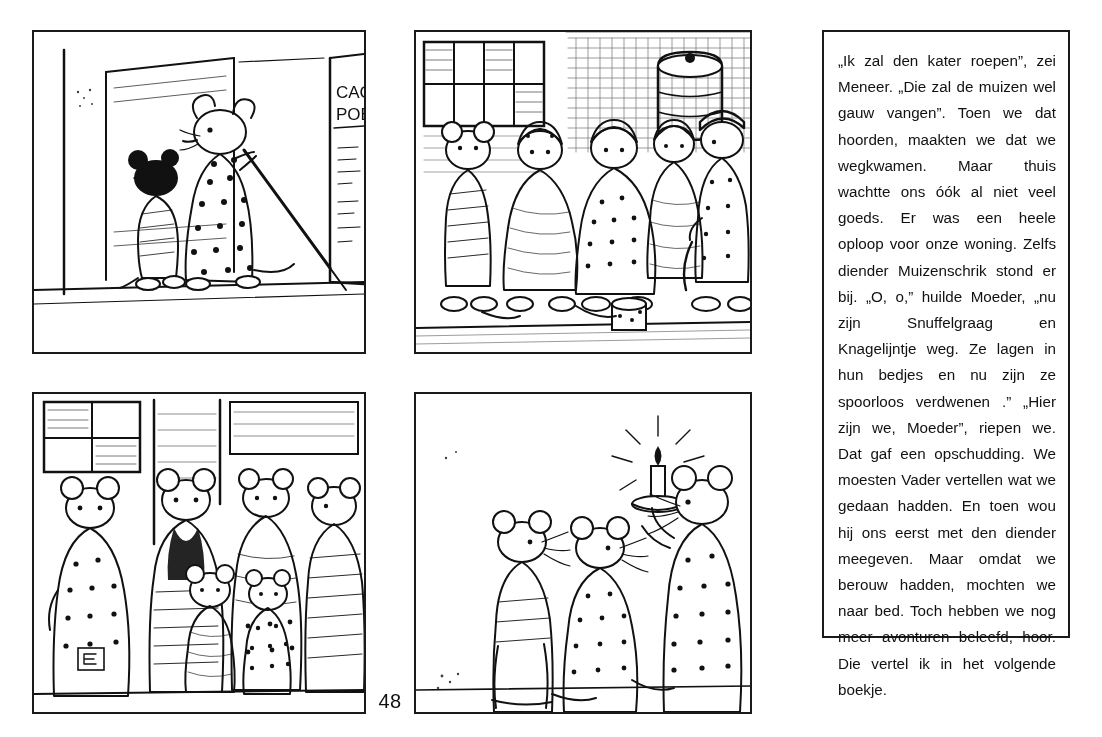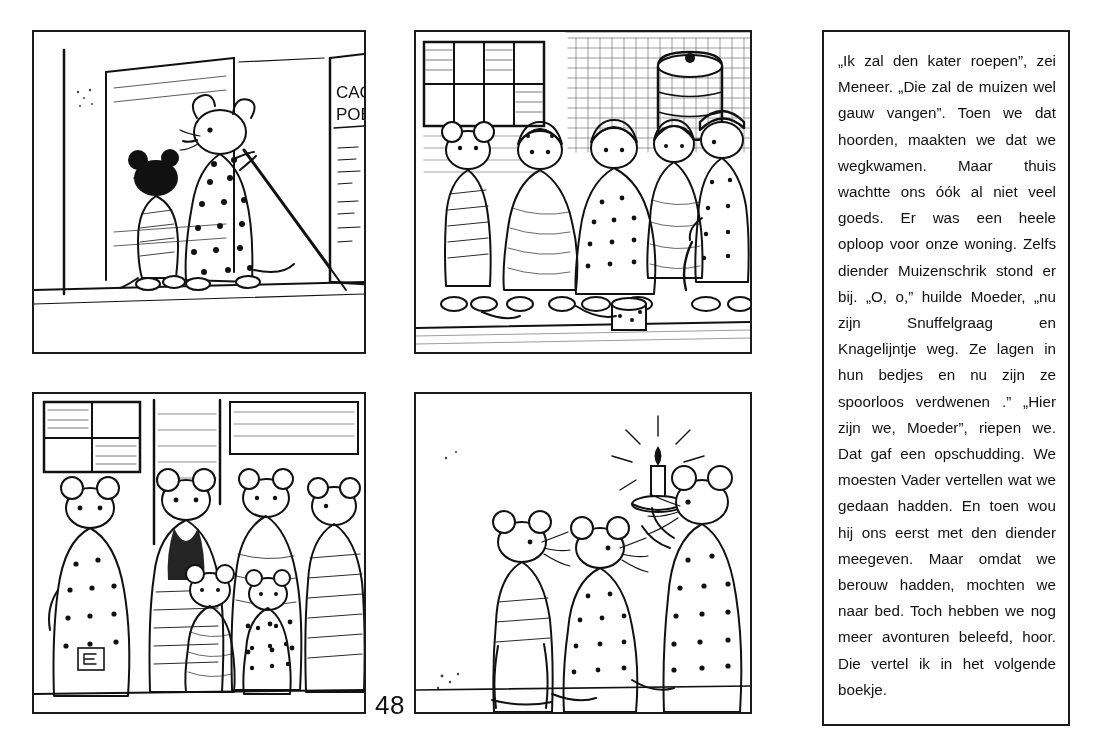--- a/index.html
+++ b/index.html
@@ -40,32 +40,32 @@
   #panel-4 { left: 414px; top: 392px; width: 334px; height: 318px; }
 
   
   .page-number {
     position: absolute;
     left: 350px;
     top: 690px;
     width: 80px;
     text-align: center;
     font-family: "Liberation Sans", sans-serif;
-    font-size: 26px;
+    font-size: 20px;
     color: #111111;
     letter-spacing: 0.5px;
   }
 
   
   #text-column {
     position: absolute;
     left: 822px;
     top: 30px;
     width: 248px;
-    height: 696px;
+    height: 608px;
     border: 2px solid #1a1a1a;
     background: #ffffff;
     box-sizing: border-box;
   }
   #text-body {
     position: absolute;
     left: 14px;
     top: 16px;
     width: 218px;
     font-family: "Liberation Sans", sans-serif;

